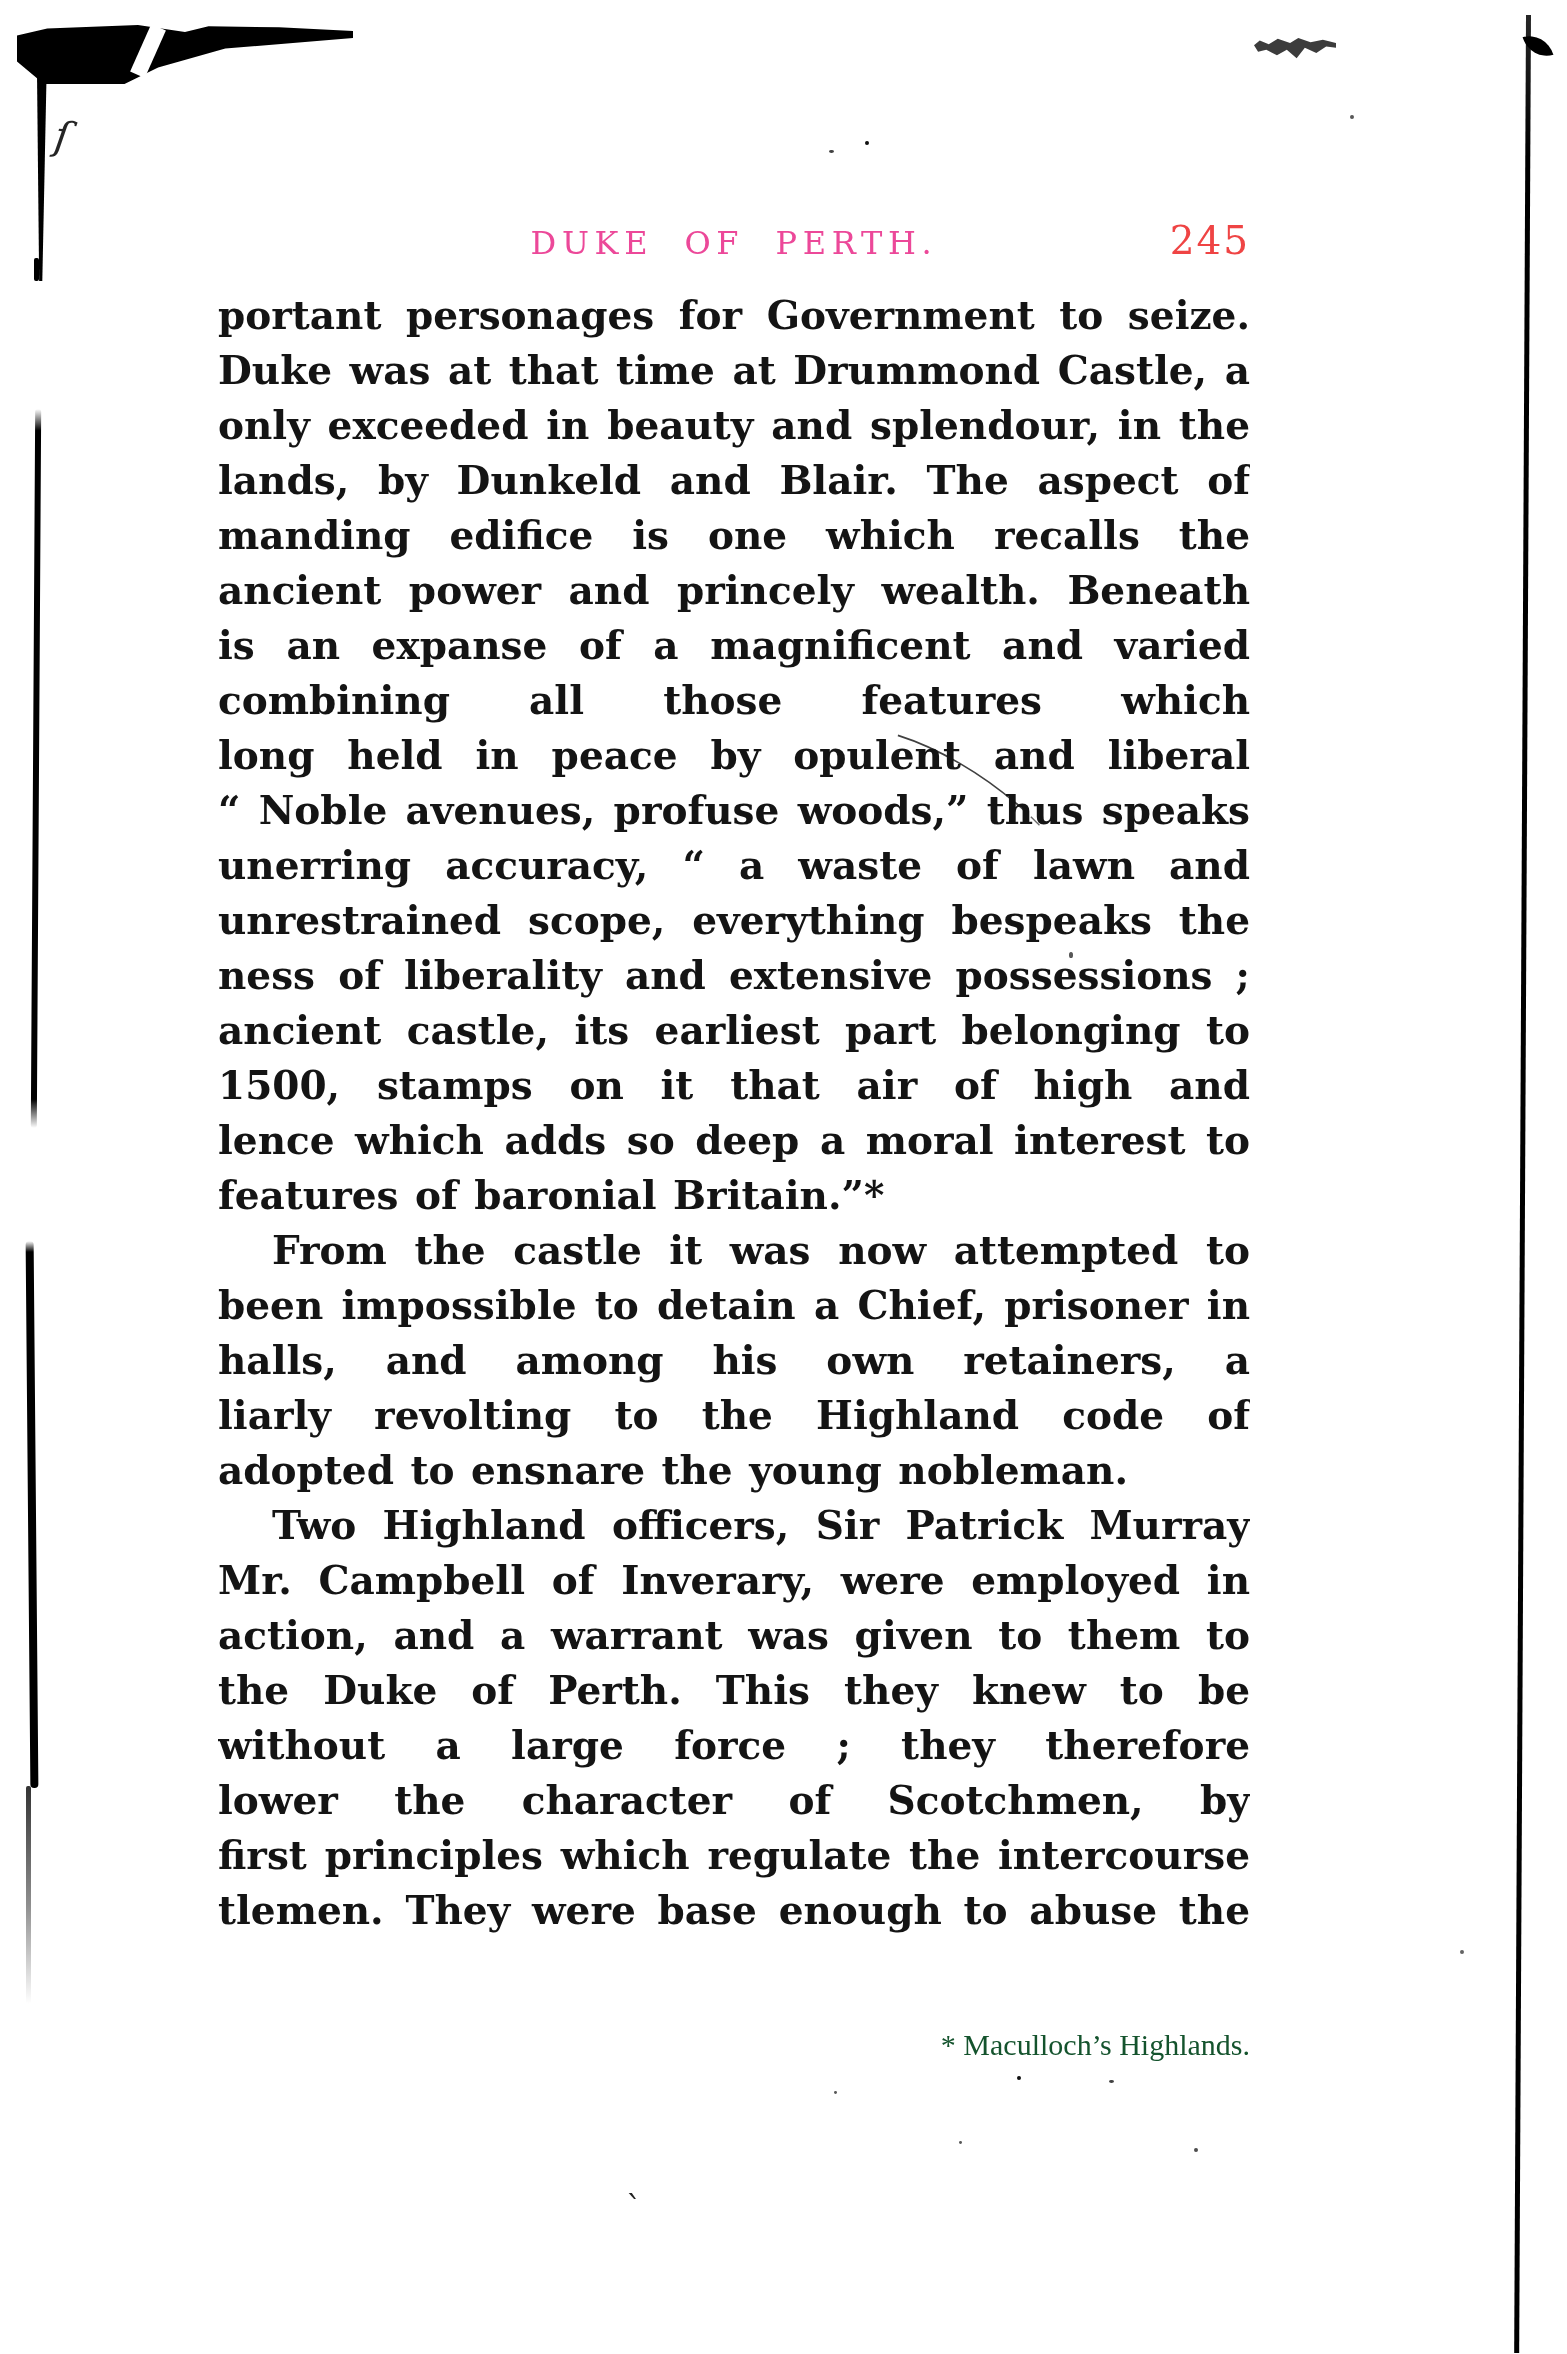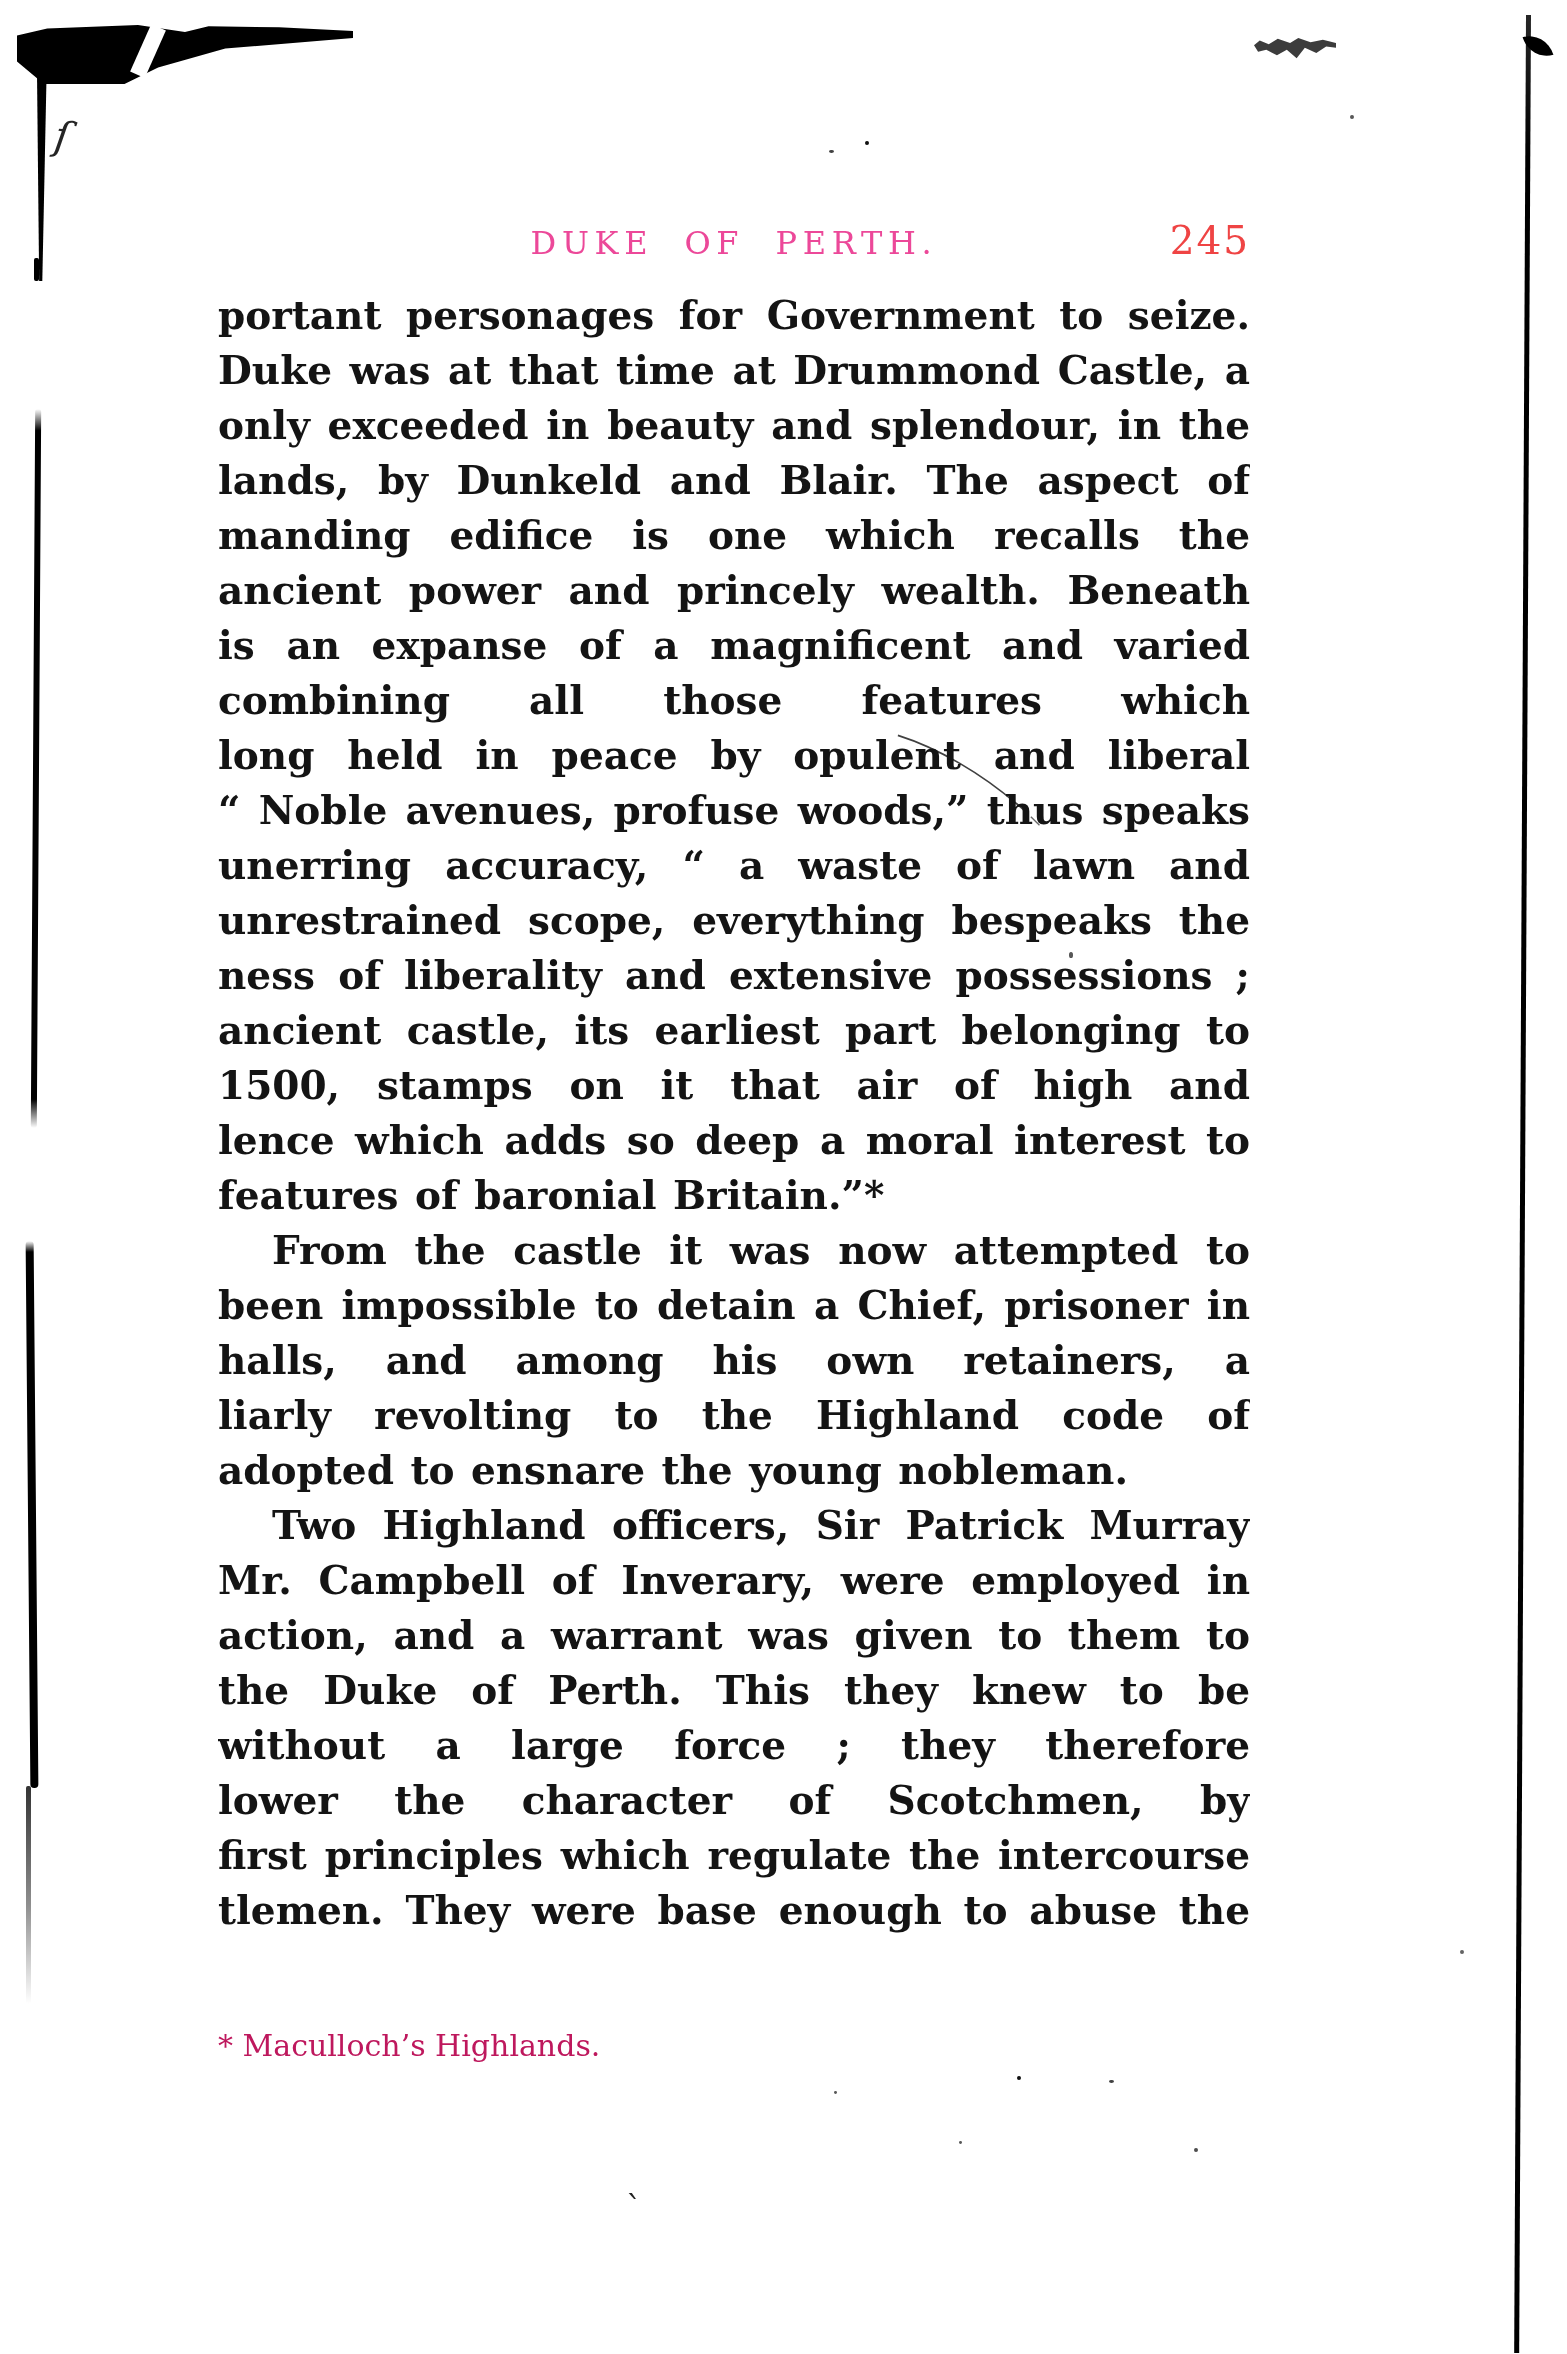--- a/index.html
+++ b/index.html
@@ -31,21 +31,21 @@
   }
   .line{
     height:55px;overflow:hidden;
     text-align:justify;text-align-last:justify;-moz-text-align-last:justify;
     word-spacing:2.9px;white-space:normal;
   }
   .line.endline{text-align-last:left;-moz-text-align-last:left;}
   .line.indent{text-indent:54px;}
   .footnote{
     position:absolute;left:218px;top:2028px;width:1032px;
-    text-align:left;font-size:30px;color:#be185d;
+    text-align:right;font-size:30px;color:#14532d;font-family:Liberation Serif, serif;
   }
   
   .torn-corner{
     position:absolute;left:17px;top:25px;width:336px;height:59px;background:#000;
     clip-path:polygon(0% 18%,9% 6%,36% 0%,50% 12%,57% 2%,78% 4%,100% 10%,100% 22%,62% 40%,42% 72%,32% 100%,8% 100%,0% 62%);
   }
   .torn-corner-slash{
     position:absolute;left:140px;top:25px;width:16.3px;height:52px;background:#fff;
     transform:rotate(24deg);
   }

